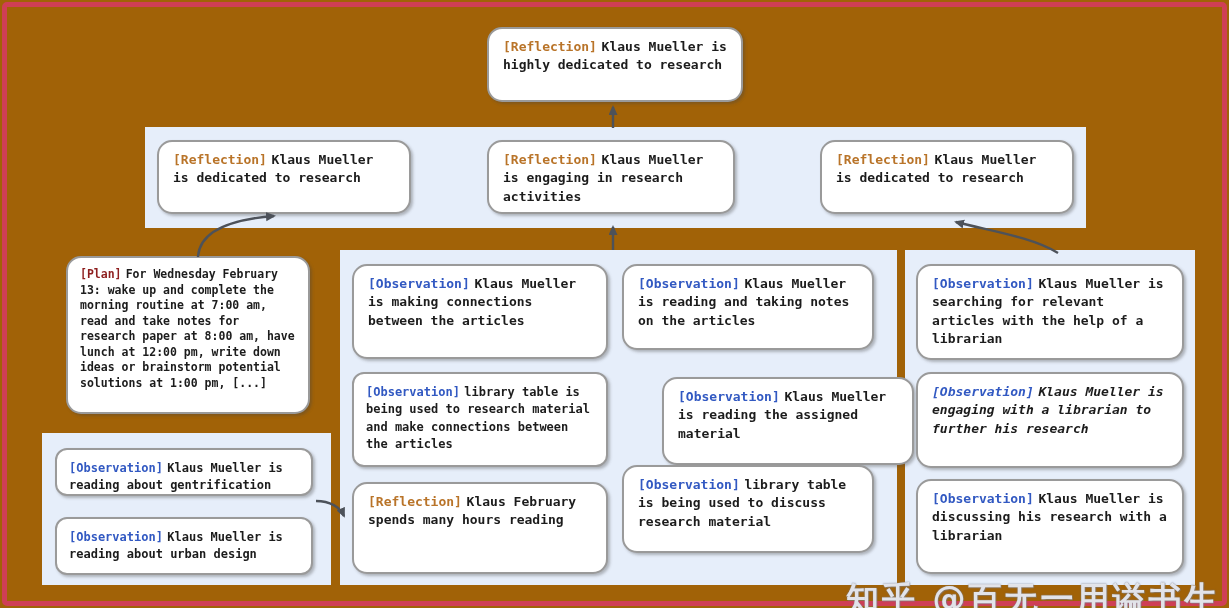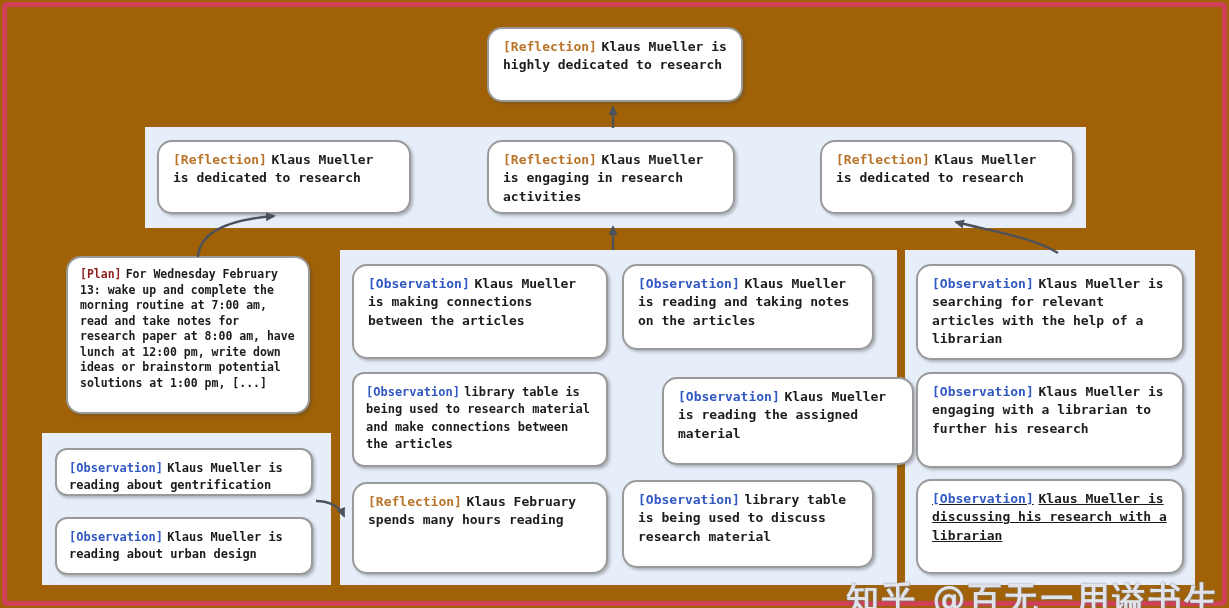--- a/index.html
+++ b/index.html
@@ -33,24 +33,24 @@
   #n-ref-mid{left:487px;top:140px;width:248px;height:74px;}
   #n-ref-right{left:820px;top:140px;width:254px;height:74px;}
   #n-plan{left:66px;top:256px;width:244px;height:158px;}
   #n-obs-gentrification{left:55px;top:448px;width:258px;height:48px;}
   #n-obs-urban{left:55px;top:517px;width:258px;height:58px;}
   #n-obs-connections{left:352px;top:264px;width:256px;height:95px;}
   #n-obs-library-research{left:352px;top:372px;width:256px;height:95px;}
   #n-ref-hours{left:352px;top:482px;width:256px;height:92px;}
   #n-obs-notes{left:622px;top:264px;width:252px;height:86px;}
   #n-obs-assigned{left:622px;top:377px;width:252px;height:88px;margin-left:40px;}
-  #n-obs-library-discuss{left:622px;top:480px;width:252px;height:88px;}
+  #n-obs-library-discuss{left:622px;top:465px;width:252px;height:88px;}
   #n-obs-searching{left:916px;top:264px;width:268px;height:96px;}
-  #n-obs-engaging{left:916px;top:372px;width:268px;height:96px;}
-  #n-obs-discussing{left:916px;top:479px;width:268px;height:95px;text-decoration:underline;}
+  #n-obs-engaging{left:916px;top:372px;width:268px;height:96px;font-style:italic;}
+  #n-obs-discussing{left:916px;top:479px;width:268px;height:95px;}
   svg.arrows{position:absolute;left:0;top:0;width:1229px;height:608px;z-index:15;pointer-events:none;}
   .watermark{
     position:absolute;left:846px;top:534px;z-index:60;white-space:nowrap;
     font-family:"DejaVu Sans","Liberation Sans",sans-serif;font-weight:bold;
     font-size:33px;letter-spacing:3px;color:rgba(248,249,252,.82);
     text-shadow:0 0 1px rgba(125,131,146,.95),0 0 2px rgba(125,131,146,.55),1px 1px 0 rgba(125,131,146,.4);
     margin-top:43px;
   }
 </style>
 </head>

